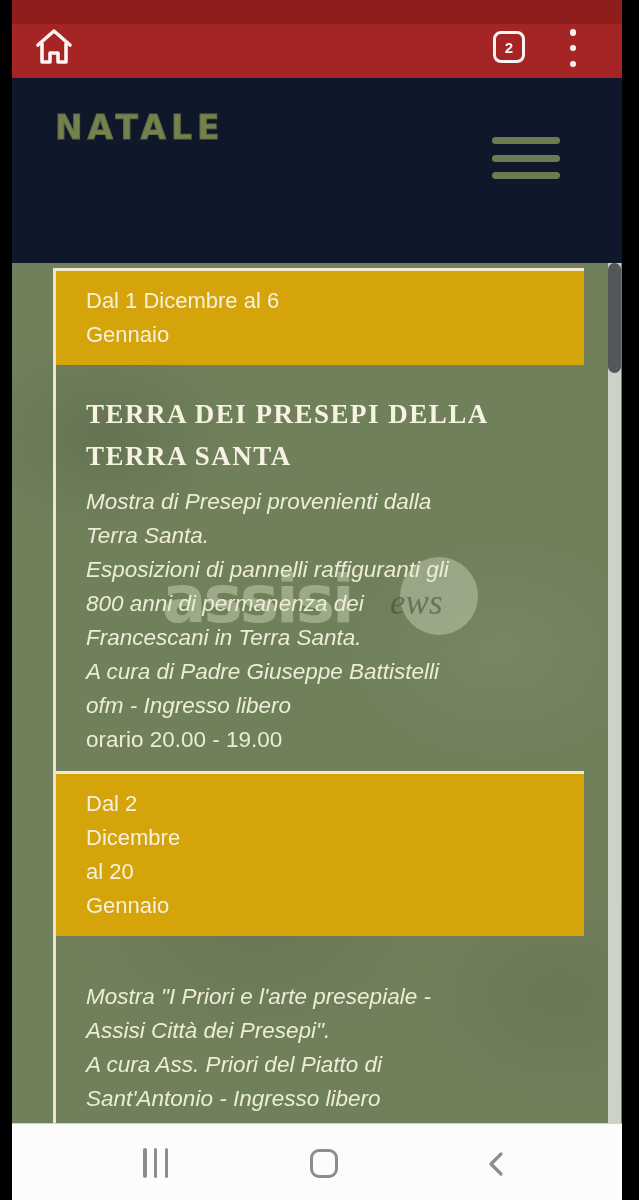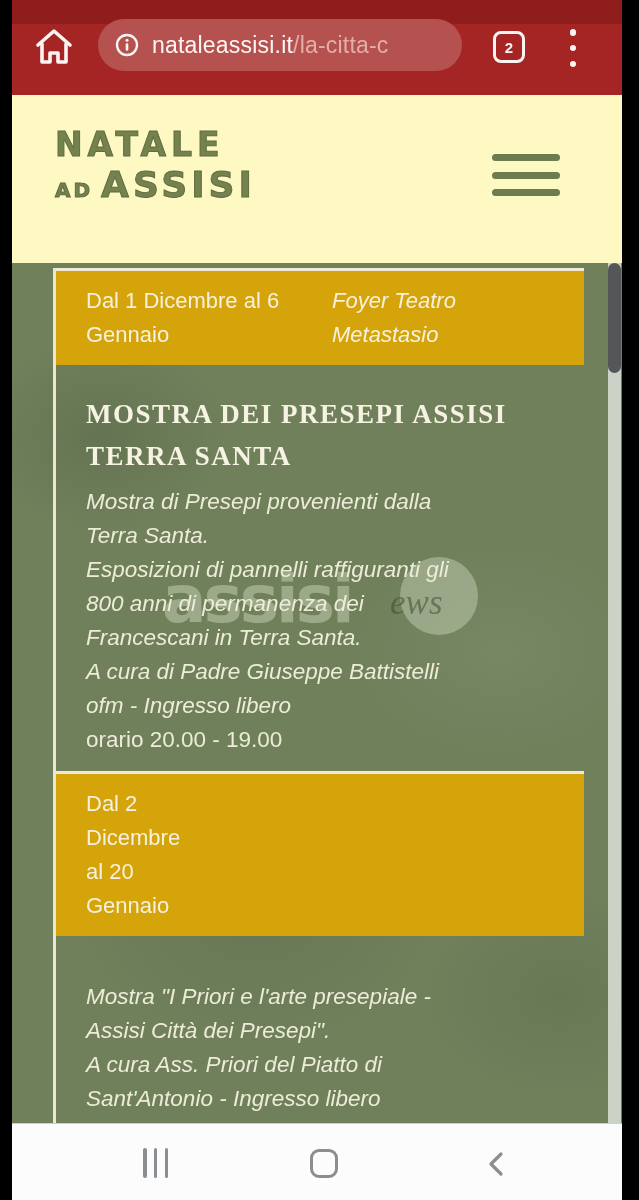--- a/index.html
+++ b/index.html
@@ -14,21 +14,21 @@
   .url-pill{position:absolute;left:86px;top:19px;width:364px;height:52px;border-radius:26px;background:#b5524f;display:flex;align-items:center;}
   .info-icon{margin-left:17px;width:24px;height:24px;flex:0 0 auto;}
   .url-text{margin-left:13px;font-size:23px;letter-spacing:.2px;white-space:nowrap;}
   .url-domain{color:#fdf6f4;}
   .url-path{color:#e2aeab;}
   .tab-btn{position:absolute;left:481px;top:31px;width:26px;height:26px;border:3px solid #fcf4f2;border-radius:8px;display:flex;align-items:center;justify-content:center;color:#fcf4f2;font-size:15px;font-weight:bold;}
   .menu-dots{position:absolute;left:555px;top:29px;width:12px;height:38px;display:flex;flex-direction:column;justify-content:space-between;align-items:center;}
   .menu-dots span{width:6.5px;height:6.5px;border-radius:50%;background:#fcf4f2;}
 
   
-  .site-header{position:absolute;left:0;top:95px;width:100%;height:188px;background:#fef9c3;}
+  .site-header{position:absolute;left:0;top:78px;width:100%;height:188px;background:#0f172a;}
   .logo{position:absolute;left:43px;top:33px;color:#75824f;font-family:"DejaVu Sans",sans-serif;font-weight:bold;line-height:1;}
   .logo-line1{font-size:33px;letter-spacing:5px;-webkit-text-stroke:1px #5f6d40;}
   .logo-line2{margin-top:6px;display:flex;align-items:flex-end;-webkit-text-stroke:1px #5f6d40;}
   .logo-ad{font-size:20px;letter-spacing:3px;padding-bottom:3px;}
   .logo-assisi{font-size:36px;letter-spacing:4px;margin-left:8px;}
   .hamburger{position:absolute;left:480px;top:59px;width:68px;height:42px;display:flex;flex-direction:column;justify-content:space-between;cursor:pointer;}
   .hamburger span{display:block;width:100%;height:7px;border-radius:4px;background:#6c7b50;}
 
   
   .content{position:absolute;left:0;top:263px;width:100%;height:860px;background:#70805b;overflow:hidden;}
@@ -76,47 +76,35 @@
     <div class="chrome-bar">
       <div class="status-strip"></div>
 
       <div class="home-btn">
         <svg width="40" height="42" viewBox="0 0 40 42">
           <path d="M4 19 L20 5 L36 19" fill="none" stroke="#fcf4f2" stroke-width="3.6" stroke-linecap="round" stroke-linejoin="round"></path>
           <path d="M8 18 V36 H16 V27 H24 V36 H32 V18" fill="none" stroke="#fcf4f2" stroke-width="3.6" stroke-linecap="round" stroke-linejoin="round"></path>
         </svg>
       </div>
 
-      <div class="url-pill">
-        <svg class="info-icon" viewBox="0 0 24 24">
-          <circle cx="12" cy="12" r="10" fill="none" stroke="#fcf4f2" stroke-width="2.3"></circle>
-          <circle cx="12" cy="7.2" r="1.5" fill="#fcf4f2"></circle>
-          <rect x="10.7" y="10.2" width="2.6" height="7.5" rx="1.2" fill="#fcf4f2"></rect>
-        </svg>
-        <div class="url-text"><span class="url-domain">nataleassisi.it</span><span class="url-path">/la-citta-c</span></div>
-      </div>
 
       <div class="tab-btn">
         <span>2</span>
       </div>
 
       <div class="menu-dots">
         <span></span>
         <span></span>
         <span></span>
       </div>
     </div>
 
     <div class="site-header">
       <div class="logo">
         <div class="logo-line1">NATALE</div>
-        <div class="logo-line2">
-          <span class="logo-ad">AD</span>
-          <span class="logo-assisi">ASSISI</span>
-        </div>
       </div>
       <div class="hamburger">
         <span></span>
         <span></span>
         <span></span>
       </div>
     </div>
 
     <div class="content">
       <div class="left-line"></div>
@@ -126,24 +114,22 @@
         <span class="wm-circle"></span>
         <span class="wm-script">ews</span>
       </div>
 
       <div class="cards">
 
         <div class="card1">
           <div class="event-head">
             <div class="date-cell">Dal 1 Dicembre al 6
 Gennaio</div>
-            <div class="venue-cell">Foyer Teatro
-Metastasio</div>
           </div>
-          <div class="event-title">MOSTRA DEI PRESEPI ASSISI
+          <div class="event-title">TERRA DEI PRESEPI DELLA
 TERRA SANTA</div>
           <div class="event-desc">Mostra di Presepi provenienti dalla
 Terra Santa.
 Esposizioni di pannelli raffiguranti gli
 800 anni di permanenza dei
 Francescani in Terra Santa.
 A cura di Padre Giuseppe Battistelli
 ofm - Ingresso libero</div>
           <div class="event-schedule">orario 20.00 - 19.00</div>
         </div>

